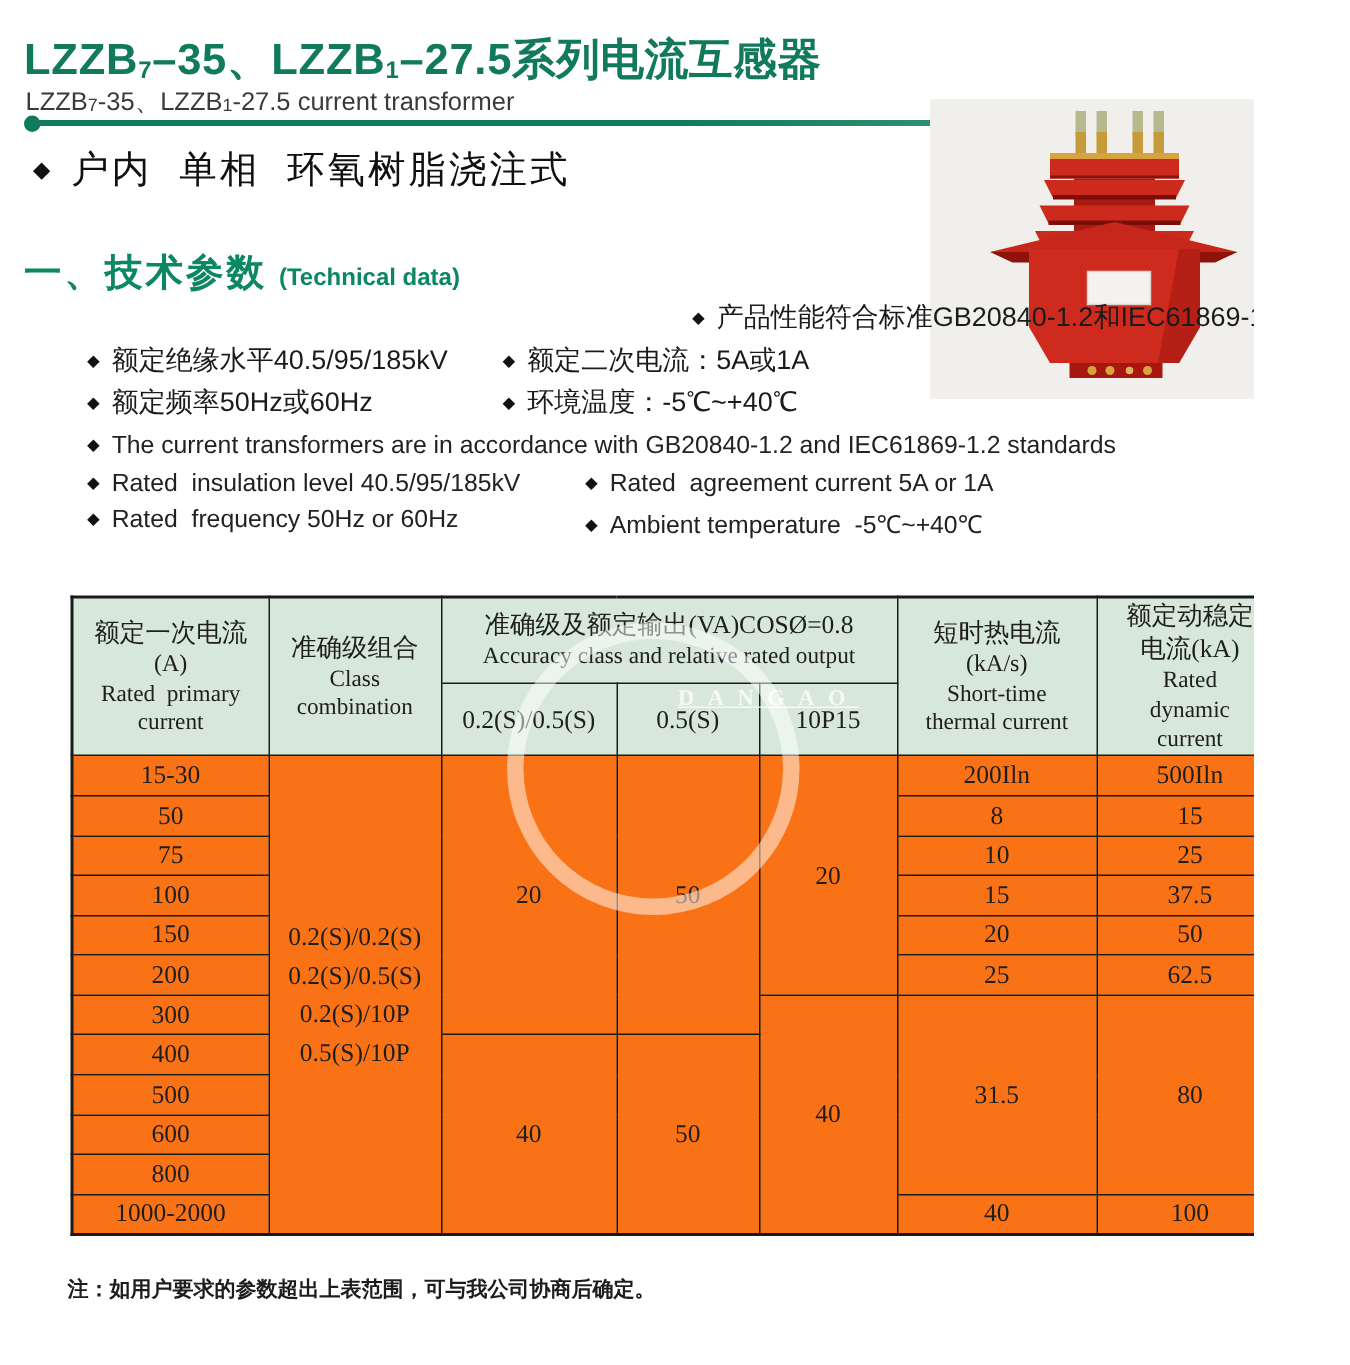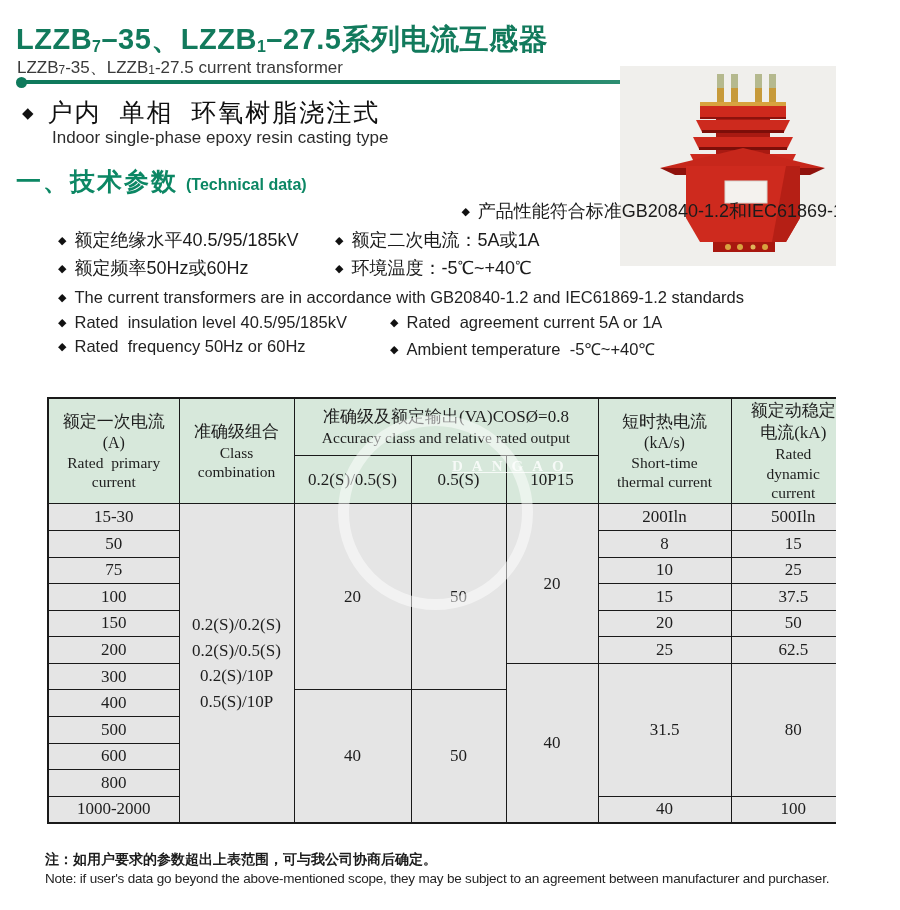--- a/index.html
+++ b/index.html
@@ -52,21 +52,21 @@
               font-family:"Liberation Serif","DejaVu Serif",serif; }
   .ct-table th, .ct-table td { border:1.5px solid #1a1a1a; text-align:center;
               vertical-align:middle; padding:1px 2px; }
   .ct-table { border:2px solid #1a1a1a; }
   .ct-table thead th { background:#d7e8db; font-weight:normal; }
   .hl-cn { font-size:17px; line-height:1.3; }
   .hl-sm { font-size:16px; line-height:1.25; }
   .hl-en { font-size:15.5px; line-height:1.25; }
   .sub-th { font-size:17px; height:46px; }
   .group-th { height:55px; }
-  .ct-table tbody td { font-size:17px; height:26.6px; background:#e5e5e5;margin-left:13px; }
+  .ct-table tbody td { font-size:17px; height:26.6px; background:#f97316;margin-left:13px; }
   td.combo { font-size:16.5px; line-height:1.5; }
 
   
   .wm { position:absolute; pointer-events:none; }
   .wm-circle { left:338px; top:415px; width:195px; height:195px; border-radius:50%;
                border:11px solid rgba(255,255,255,0.5); }
   .wm-text { left:452px; top:458px; font-size:15px; font-weight:bold;
              color:rgba(255,255,255,0.78); letter-spacing:9px;
              font-family:"Liberation Serif",serif;text-decoration:underline; }
 
@@ -79,21 +79,20 @@
 <body>
 
 <div class="page">
 
   <div class="title"><span>LZZB</span><span class="sub">7</span><span>–35、LZZB</span><span class="sub">1</span><span>–27.5系列电流互感器</span></div>
   <div class="subtitle"><span>LZZB</span><span class="sub">7</span><span>-35、LZZB</span><span class="sub">1</span><span>-27.5 current transformer</span></div>
   <div class="divider-dot"></div>
   <div class="divider-line"></div>
 
   <div class="feature-cn pre"><span class="diamond">◆</span><span class="pre">户内  单相  环氧树脂浇注式</span></div>
-  <div class="feature-en"><span>Indoor single-phase epoxy resin casting type</span></div>
 
   <div class="photo">
     <svg width="273" height="200" viewBox="0 0 273 200">
 
       <g>
         <rect x="97" y="8" width="7" height="16" fill="#b5b98e"></rect>
           <rect x="97" y="22" width="7" height="16" fill="#c79a3a"></rect>
         <rect x="111" y="8" width="7" height="16" fill="#b5b98e"></rect>
           <rect x="111" y="22" width="7" height="16" fill="#c79a3a"></rect>
         <rect x="135" y="8" width="7" height="16" fill="#b5b98e"></rect>
@@ -267,15 +266,14 @@
           <td>40</td>
           <td>100</td>
         </tr>
       </tbody>
   </table>
 
   <div class="wm wm-circle"></div>
   <div class="wm wm-text">DANGAO</div>
 
   <div class="note-cn">注：如用户要求的参数超出上表范围，可与我公司协商后确定。</div>
-  <div class="note-en">Note: if user's data go beyond the above-mentioned scope, they may be subject to an agreement between manufacturer and purchaser.</div>
 
 </div>
 
 </body></html>

